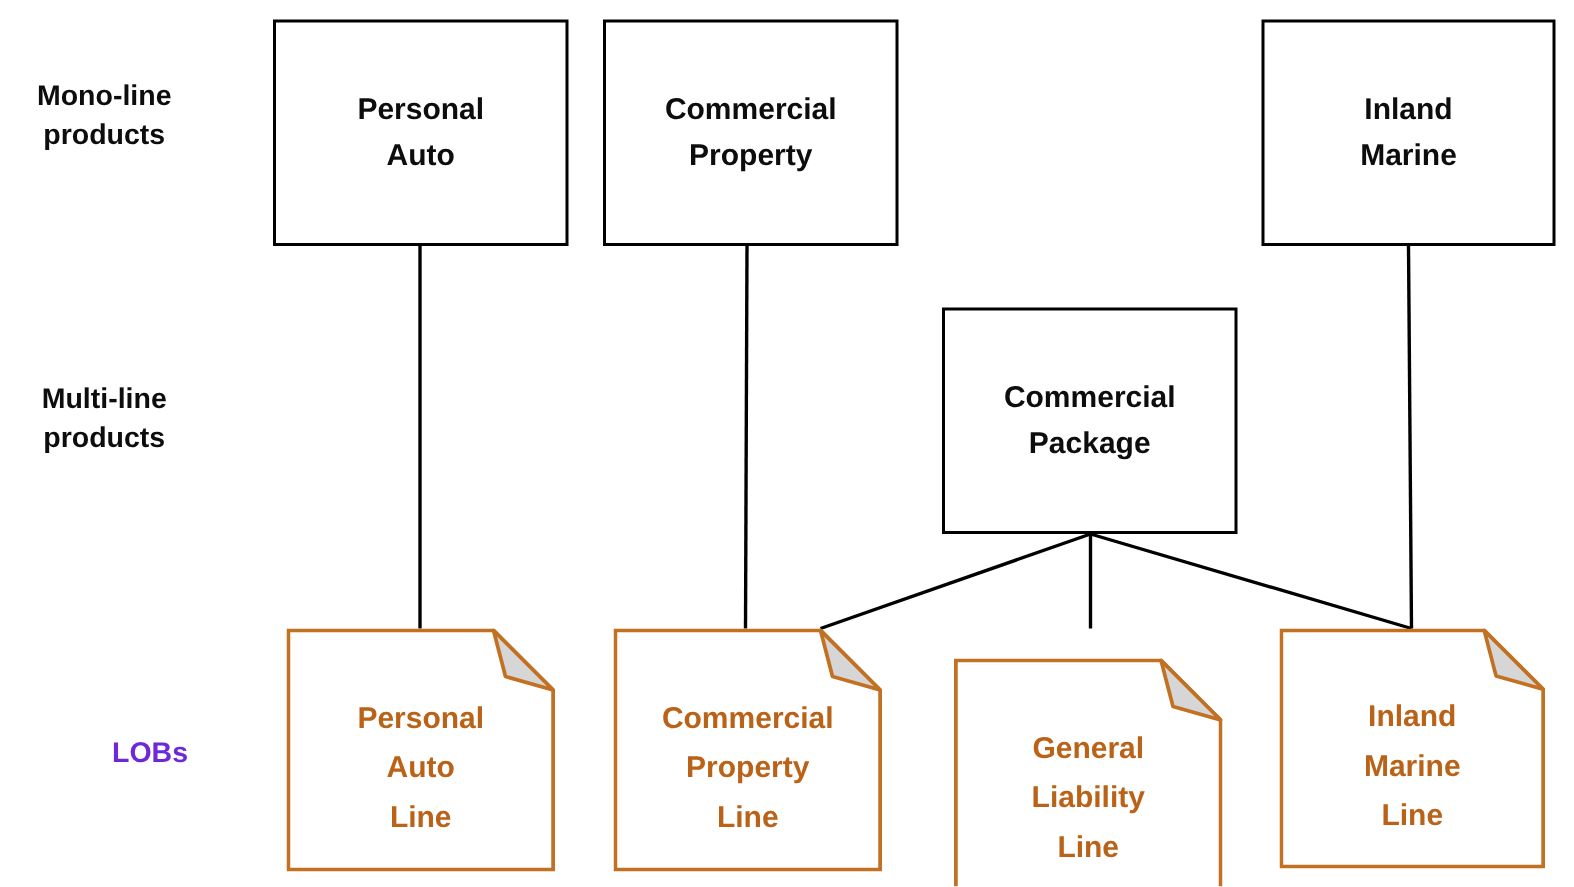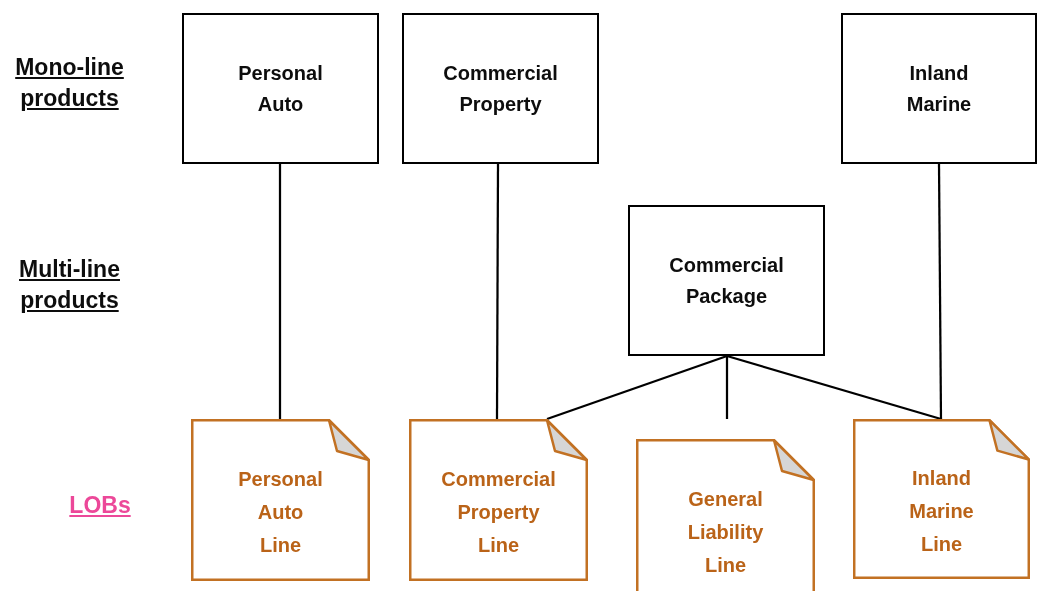--- a/index.html
+++ b/index.html
@@ -26,28 +26,27 @@
   }
   .edges line {
     stroke: #000000;
     stroke-width: 2.25;
   }
   .row-label {
     position: absolute;
     z-index: 2;
     color: #0d0d0d;
     font-weight: bold;
-    font-size: 23px;
+    font-size: 19px;
     line-height: 1.35;
     text-align: center;
     white-space: pre-line;
-    text-decoration: underline;
   }
   .row-label.lobs {
-    color: #ec4899;
+    color: #6d28d9;
   }
   .box {
     position: absolute;
     z-index: 2;
     background: #ffffff;
     border: 2.5px solid #000000;
     box-sizing: border-box;
     display: flex;
     align-items: center;
     justify-content: center;

